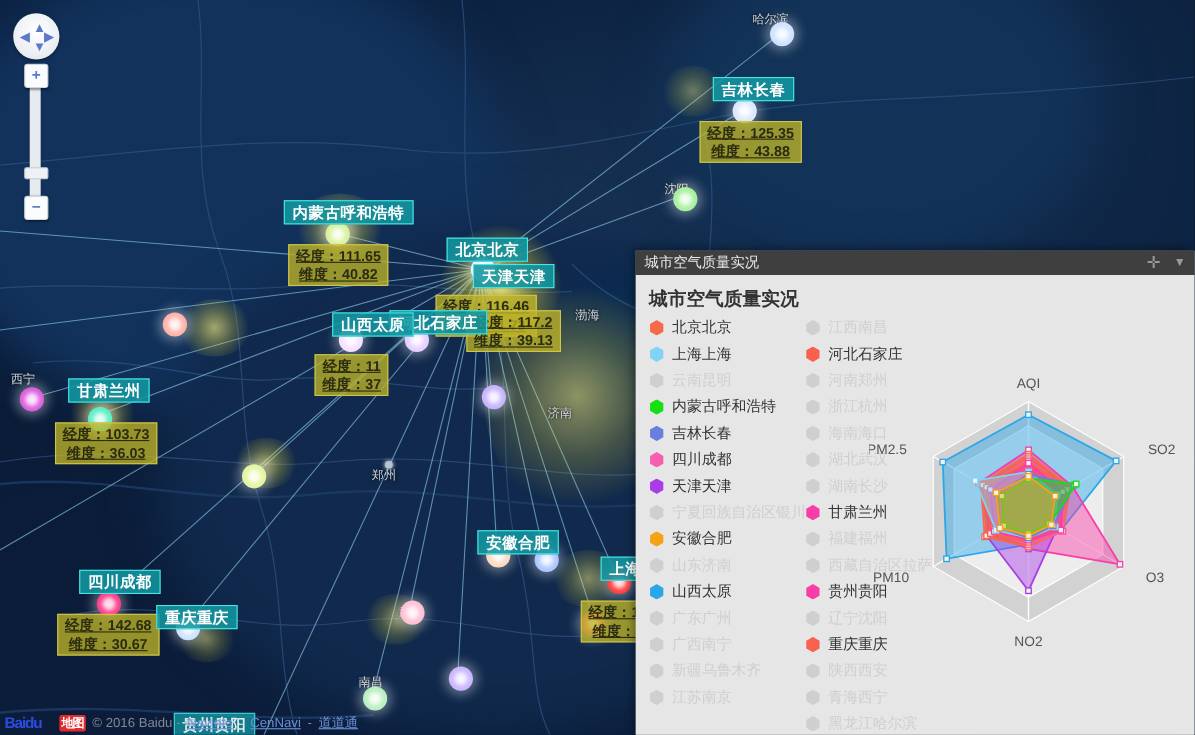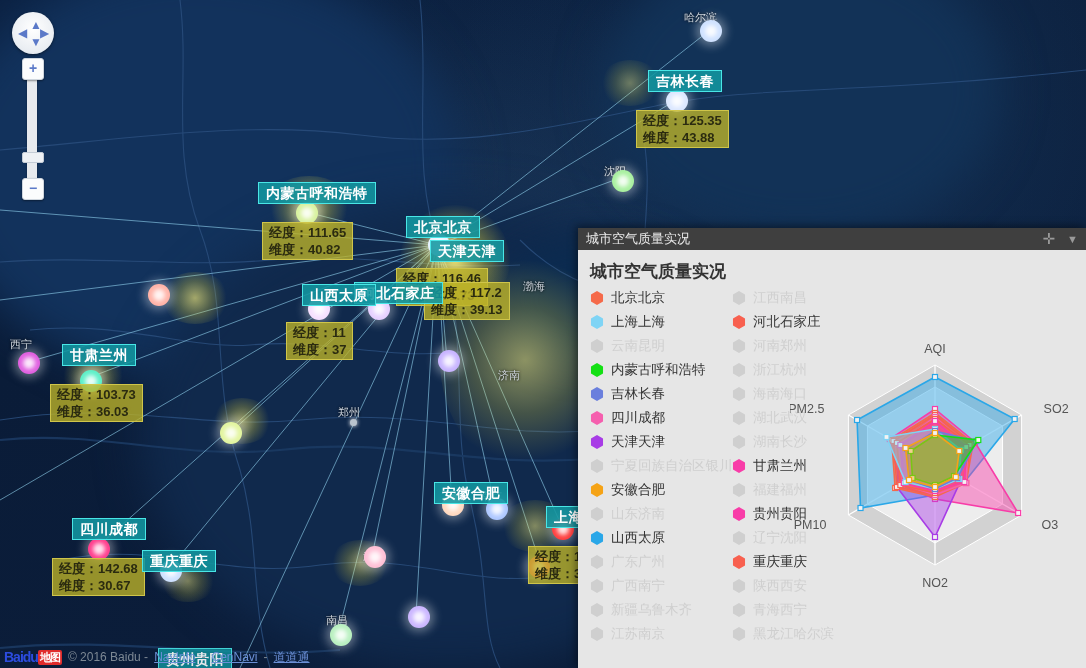--- a/index.html
+++ b/index.html
@@ -37,21 +37,21 @@
   .citylabel{
     position:absolute;color:#ffffff;background:rgba(18,150,160,.88);
     border:1px solid #49e6e6;font-size:14px;line-height:18px;padding:1px 7px;
     white-space:nowrap;font-weight:700;letter-spacing:.5px;
   }
   
   .coordbox{
     position:absolute;background:rgba(190,180,40,.78);border:1px solid #cfc54a;
     color:#2b2b10;font-size:13px;line-height:17px;padding:1px 6px;white-space:nowrap;font-weight:700;
   }
-  .coordbox div{text-align:left;}
+  .coordbox div{text-align:center;text-decoration:underline;}
 
   
   .mapcity{position:absolute;color:#cfd6de;font-size:11px;white-space:nowrap;text-shadow:0 0 3px #000;}
   .mapdot{position:absolute;width:7px;height:7px;border-radius:50%;background:#b9c3cd;box-shadow:0 0 4px #fff;}
 
   
   .panctrl{position:absolute;left:12px;top:12px;width:42px;height:42px;border-radius:50%;
            background:radial-gradient(circle at 50% 40%,#ffffff 0%,#e9edf2 70%,#d4d9e0 100%);
            box-shadow:0 1px 3px rgba(0,0,0,.5);}
   .panctrl span{position:absolute;color:#5b79c8;font-size:12px;line-height:12px;font-weight:700;}
@@ -60,21 +60,21 @@
   .zoombtn{position:absolute;left:22px;width:20px;height:20px;background:#fbfcfd;border:1px solid #cfd6de;
            border-radius:3px;color:#5b79c8;font-size:14px;line-height:18px;text-align:center;font-weight:700;
            box-shadow:0 1px 2px rgba(0,0,0,.4);}
   .zoomthumb{position:absolute;left:22px;top:152px;width:20px;height:9px;background:#eef1f5;border:1px solid #c4ccd6;border-radius:2px;}
 
   
   .attrib{position:absolute;left:0;bottom:0;height:22px;width:100%;display:flex;align-items:center;gap:6px;
           font-size:12px;color:#7d8894;padding-left:4px;}
   .baidulogo{display:flex;align-items:center;height:16px;font-weight:700;font-size:14px;letter-spacing:-1px;}
   .baidulogo .b1{color:#2c4ce0}
-  .badge{background:#e02c2c;color:#fff;font-size:11px;padding:0 2px;border-radius:2px;margin-left:0;}
+  .badge{background:#e02c2c;color:#fff;font-size:11px;padding:0 2px;border-radius:2px;margin-left:16px;}
   .attrib a{color:#6b8fd6;text-decoration:underline;}
 
   .watermark{position:absolute;right:12px;bottom:14px;color:#2fb3a8;font-size:30px;font-weight:900;
              letter-spacing:1px;font-family:"DejaVu Sans",sans-serif;}
 
   
   .panel{position:absolute;left:578px;top:228px;width:508px;height:440px;background:#e6e6e6;
          box-shadow:-2px -2px 8px rgba(0,0,0,.45);}
   .panel-head{height:22px;background:#3f3f3f;color:#e9e9e9;font-size:13px;display:flex;align-items:center;
               padding:0 8px;justify-content:space-between;}
@@ -162,21 +162,21 @@
     <div class="glow" style="left:330px;top:540px;width:60px;height:46px;opacity:.5"></div>
     <div class="glow" style="left:500px;top:500px;width:70px;height:52px;opacity:.5"></div>
     <div class="glow" style="left:600px;top:60px;width:60px;height:46px;opacity:.4"></div>
     <div class="glow" style="left:160px;top:560px;width:56px;height:42px;opacity:.45"></div>
 
     <div class="mapcity" style="left:684px;top:10px">哈尔滨</div>
     <div class="mapdot" style="left:706px;top:26px"></div>
     <div class="mapcity" style="left:604px;top:164px">沈阳</div>
     <div class="mapdot" style="left:616px;top:178px"></div>
     <div class="mapcity" style="left:523px;top:279px">渤海</div>
-    <div class="mapcity" style="left:338px;top:405px">郑州</div>
+    <div class="mapcity" style="left:338px;top:424px">郑州</div>
     <div class="mapdot" style="left:350px;top:419px"></div>
     <div class="mapcity" style="left:10px;top:337px">西宁</div>
     <div class="mapcity" style="left:363px;top:549px">武汉</div>
     <div class="mapcity" style="left:480px;top:489px">南京</div>
     <div class="mapcity" style="left:326px;top:613px">南昌</div>
     <div class="mapcity" style="left:498px;top:368px">济南</div>
 
     <div class="marker" style="left:700px;top:20px;background:#cfe2ff"></div>
     <div class="marker" style="left:666px;top:90px;background:#dce8ff"></div>
     <div class="marker" style="left:612px;top:170px;background:#a9f0a0"></div>
@@ -386,20 +386,24 @@
               <span class="hex" style="background: rgb(207, 207, 207);"></span>
               <span class="legtext">湖南长沙</span>
             </div>
             <div class="legitem">
               <span class="hex" style="background: rgb(248, 60, 168);"></span>
               <span class="legtext">甘肃兰州</span>
             </div>
             <div class="legitem off">
               <span class="hex" style="background: rgb(207, 207, 207);"></span>
               <span class="legtext">福建福州</span>
+            </div>
+            <div class="legitem off">
+              <span class="hex" style="background: rgb(207, 207, 207);"></span>
+              <span class="legtext">西藏自治区拉萨</span>
             </div>
             <div class="legitem">
               <span class="hex" style="background: rgb(248, 60, 168);"></span>
               <span class="legtext">贵州贵阳</span>
             </div>
             <div class="legitem off">
               <span class="hex" style="background: rgb(207, 207, 207);"></span>
               <span class="legtext">辽宁沈阳</span>
             </div>
             <div class="legitem">

